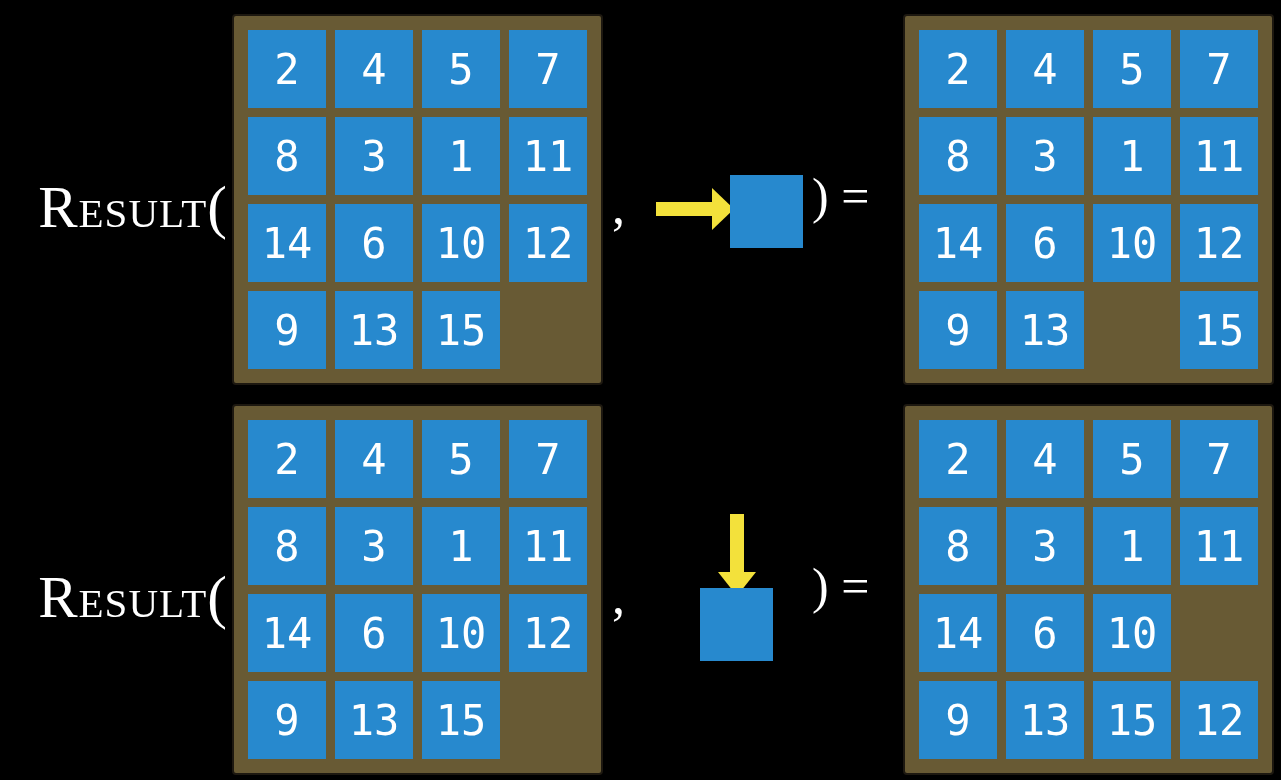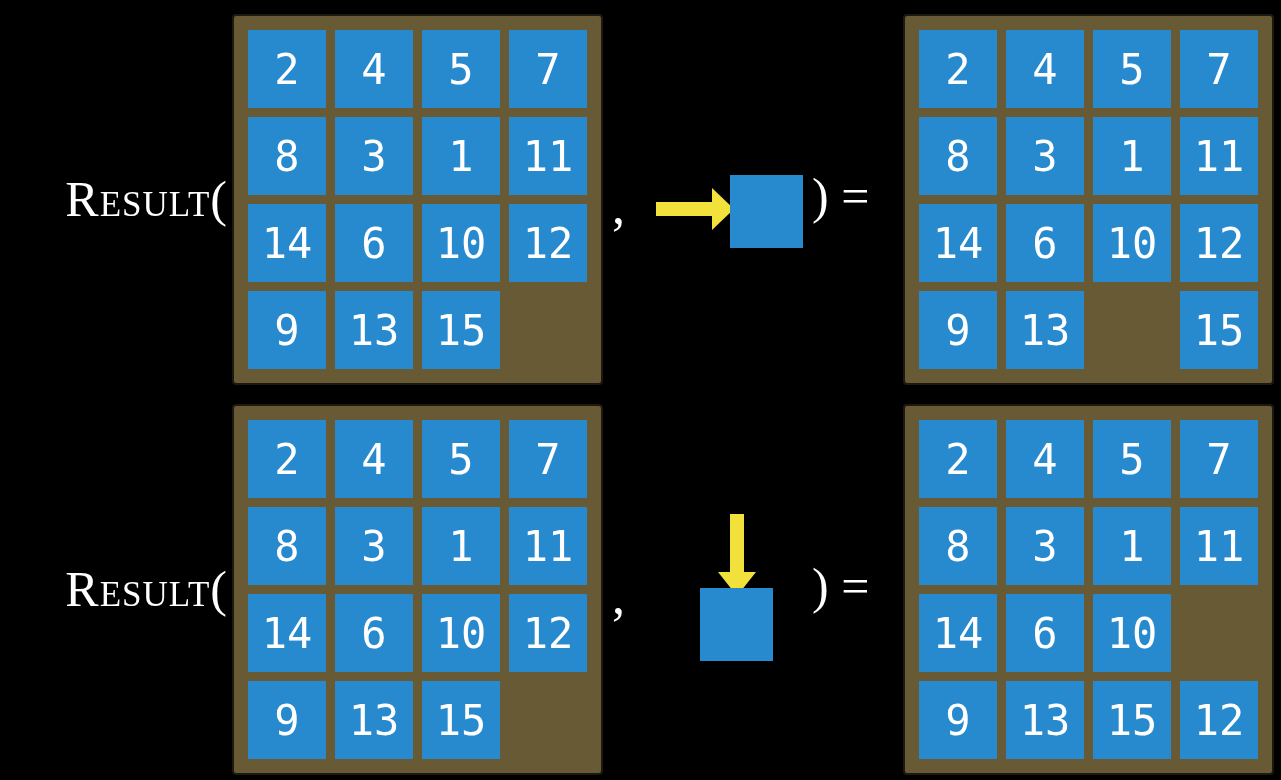--- a/index.html
+++ b/index.html
@@ -23,29 +23,29 @@
     left: 0;
     width: 1281px;
     height: 390px;
   }
   .row-1 { top: 0; }
   .row-2 { top: 390px; }
 
   .fn-label {
     position: absolute;
     left: 14px;
-    top: 4px;
+    top: 12px;
     width: 214px;
     height: 100%;
     display: flex;
     align-items: center;
     justify-content: flex-end;
     font-family: "Liberation Serif", serif;
     font-variant: small-caps;
-    font-size: 50px;
+    font-size: 59px;
     letter-spacing: 1px;
     color: var(--white);
     text-align: center;
   }
 
   .board {
     position: absolute;
     display: grid;
     grid-template-columns: repeat(4, 78px);
     grid-auto-rows: 78px;

